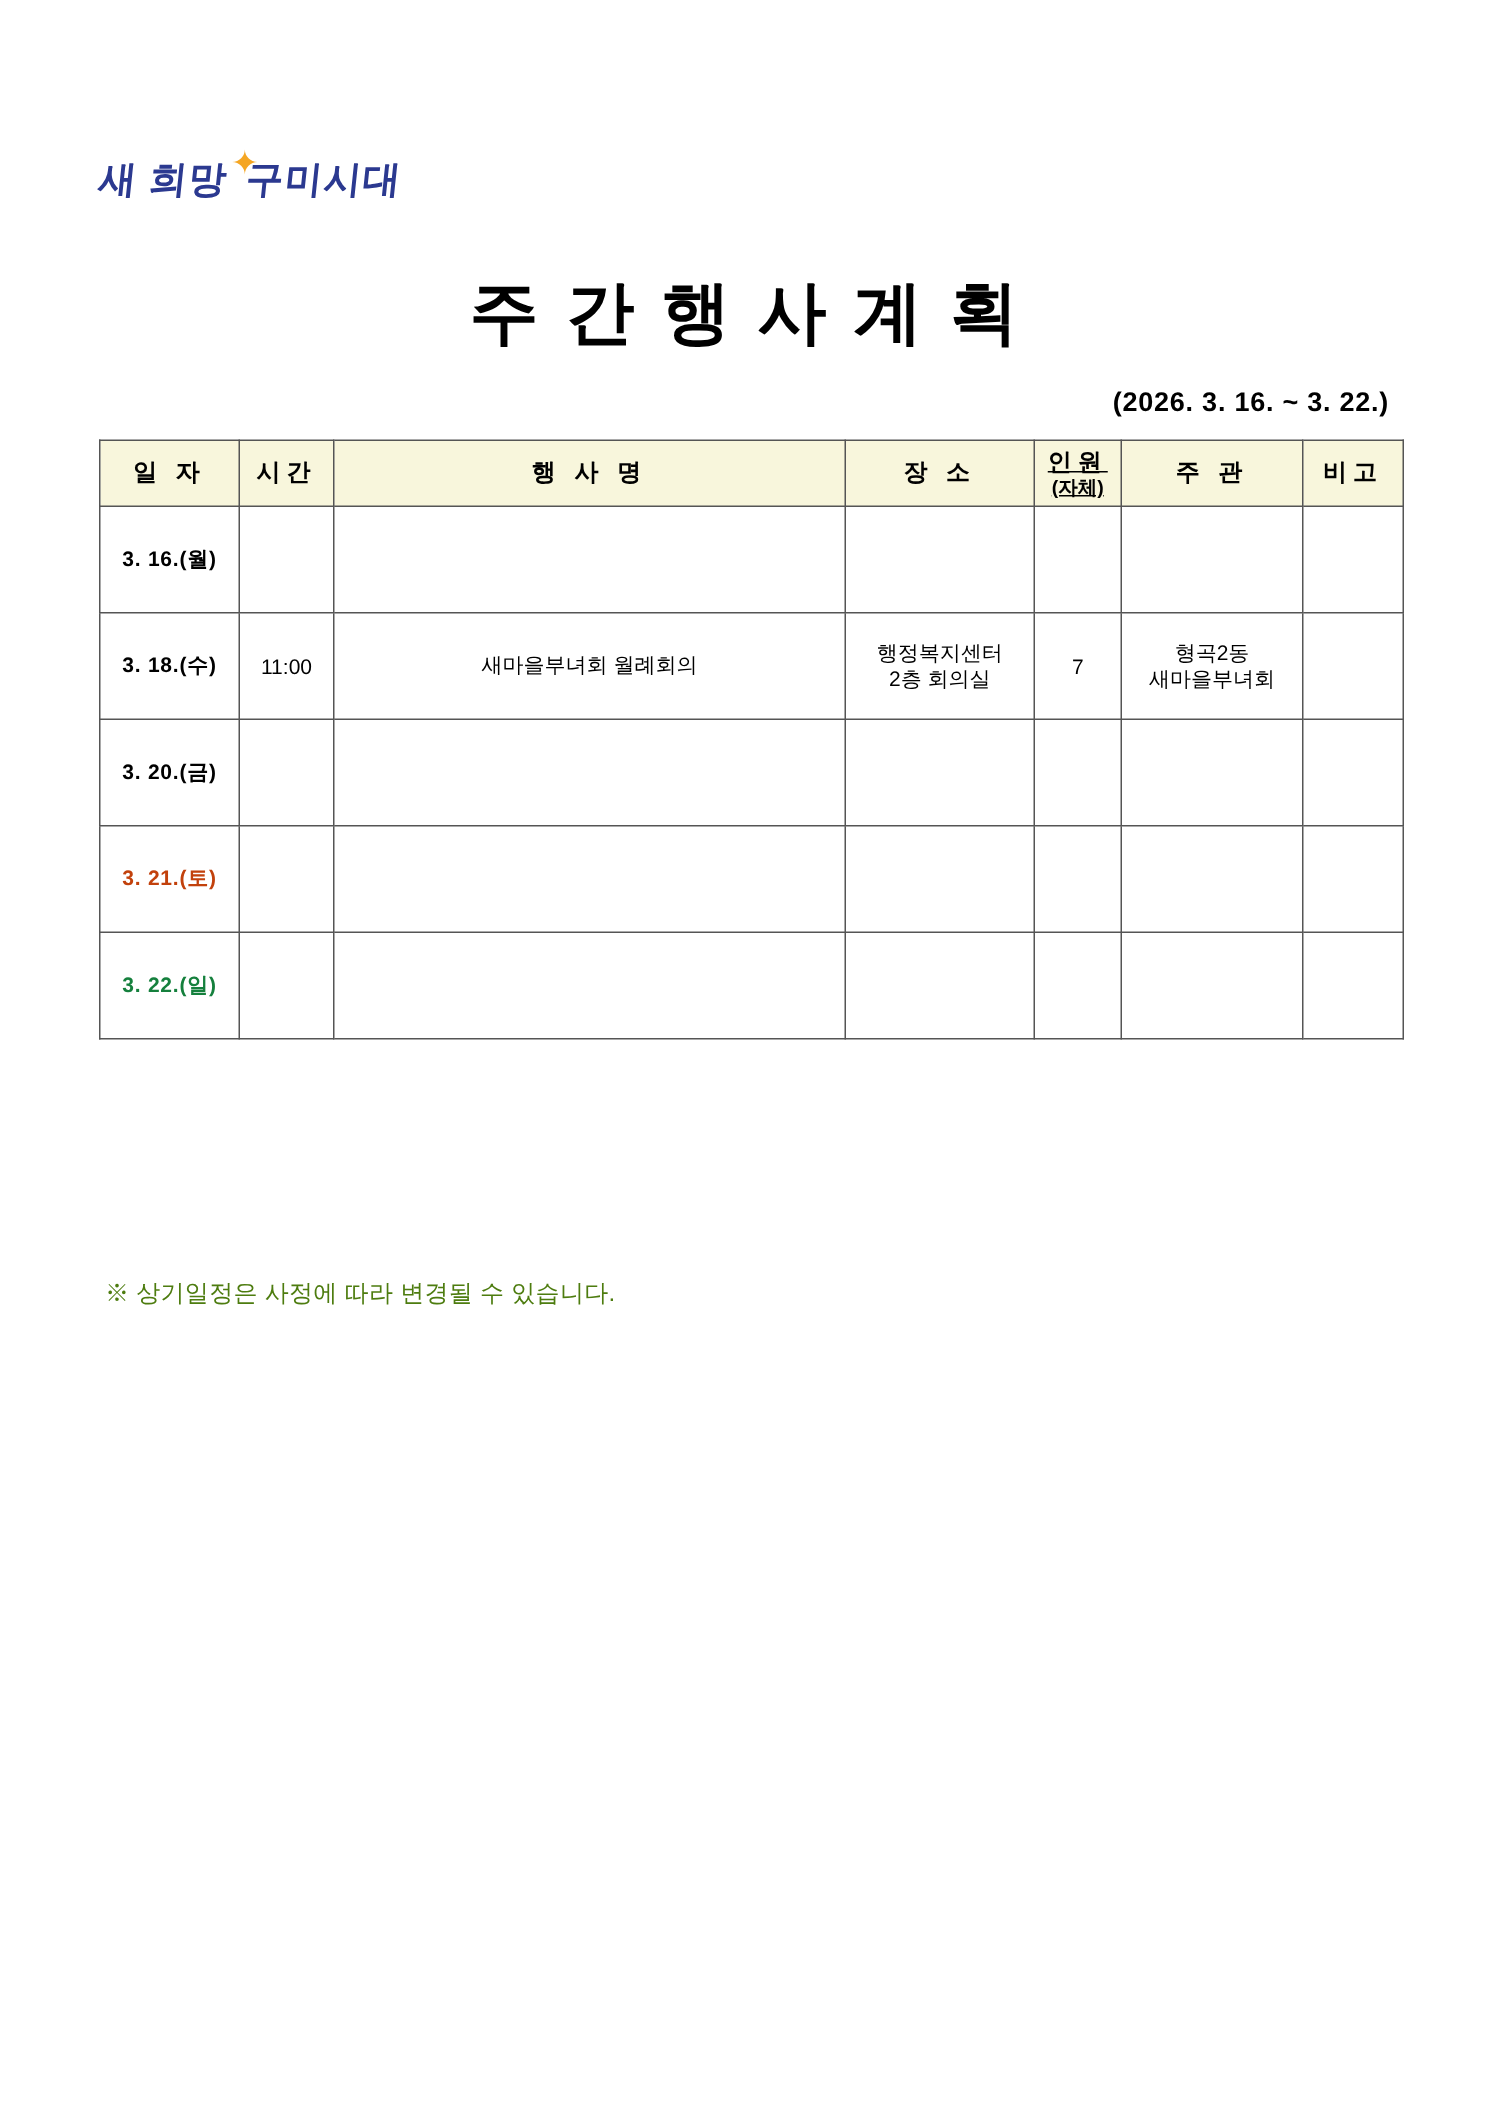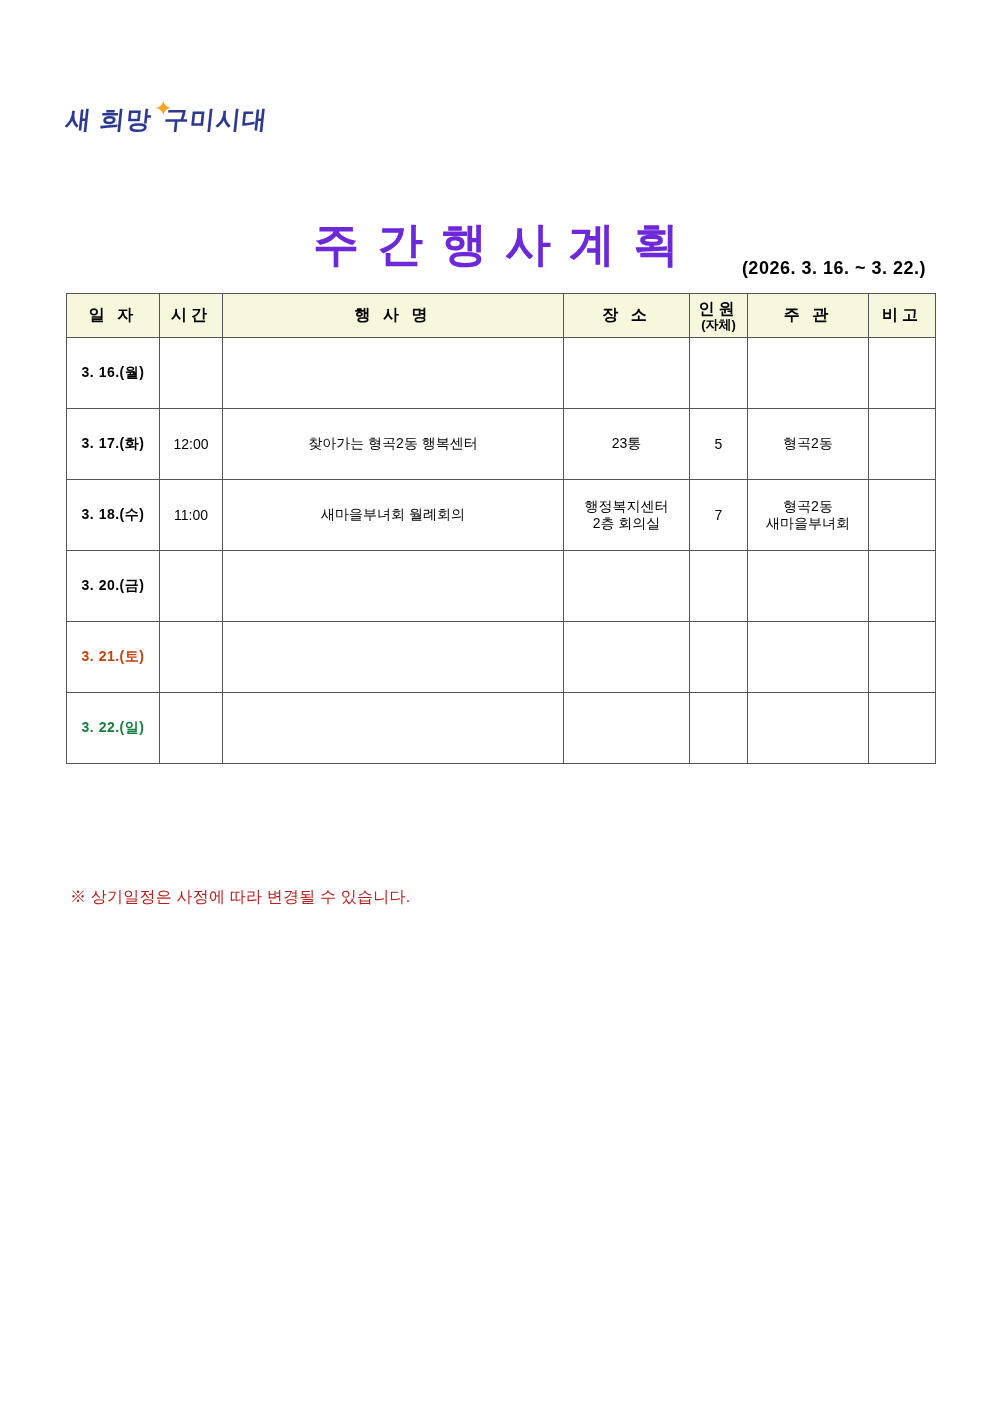--- a/index.html
+++ b/index.html
@@ -53,25 +53,24 @@
 
   
   .doc-title {
     position: absolute;
     left: 0;
     right: 0;
     top: 178px;
     text-align: center;
     font-size: 46px;
     font-weight: bold;
-    color: #6d28d9;
+    color: #000000;
     letter-spacing: 18px;
     text-indent: 18px;
     font-family: "Liberation Sans", sans-serif;
-    margin-top: 36px;
   }
 
   .date-range {
     position: absolute;
     right: 66px;
     top: 258px;
     font-size: 18px;
     font-weight: bold;
     color: #000000;
     letter-spacing: 0.5px;
@@ -101,21 +100,21 @@
     background: #f8f6dc;
     height: 43px;
     font-weight: bold;
     font-size: 16px;
     letter-spacing: 4px;
   }
   th.col-date   { width: 92px; }
   th.col-time   { width: 62px; }
   th.col-event  { width: 340px; }
   th.col-place  { width: 125px; }
-  th.col-people { width: 57px; letter-spacing: 0; }
+  th.col-people { width: 57px; letter-spacing: 0; text-decoration: underline; }
   th.col-host   { width: 120px; }
   th.col-note   { width: 66px; letter-spacing: 2px; }
 
   .people-head {
     line-height: 1.05;
   }
   .people-head .sub {
     font-size: 13px;
     letter-spacing: 0;
     display: block;
@@ -140,23 +139,22 @@
   td.place-cell { font-size: 15px; line-height: 1.25; }
   td.people-cell { font-size: 15px; }
   td.host-cell { font-size: 15px; line-height: 1.25; }
   td.note-cell { font-size: 15px; }
 
   .footnote {
     position: absolute;
     left: 70px;
     top: 852px;
     font-size: 16px;
-    color: #b91c1c;
+    color: #4d7c0f;
     letter-spacing: 0.2px;
-    margin-top: 35px;
   }
 </style>
 </head>
 <body>
 
 <div class="page">
 
   <div class="logo">
     <span class="logo-part logo-sae">새 희망</span>
     <span class="logo-star">✦</span>
@@ -189,29 +187,20 @@
           <tr>
             <td class="date-cell">3. 16.(월)</td>
             <td class="time-cell"></td>
             <td class="event-cell"></td>
             <td class="place-cell"></td>
             <td class="people-cell"></td>
             <td class="host-cell"></td>
             <td class="note-cell"></td>
           </tr>
           <tr>
-            <td class="date-cell">3. 17.(화)</td>
-            <td class="time-cell">12:00</td>
-            <td class="event-cell">찾아가는 형곡2동 행복센터</td>
-            <td class="place-cell">23통</td>
-            <td class="people-cell">5</td>
-            <td class="host-cell">형곡2동</td>
-            <td class="note-cell"></td>
-          </tr>
-          <tr>
             <td class="date-cell">3. 18.(수)</td>
             <td class="time-cell">11:00</td>
             <td class="event-cell">새마을부녀회 월례회의</td>
             <td class="place-cell">행정복지센터<br>2층 회의실</td>
             <td class="people-cell">7</td>
             <td class="host-cell">형곡2동<br>새마을부녀회</td>
             <td class="note-cell"></td>
           </tr>
           <tr>
             <td class="date-cell">3. 20.(금)</td>

